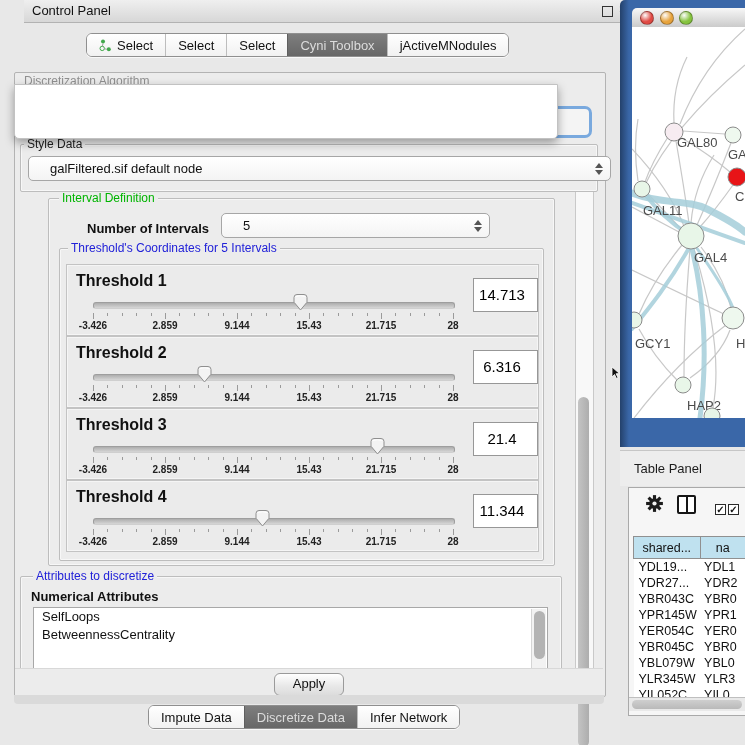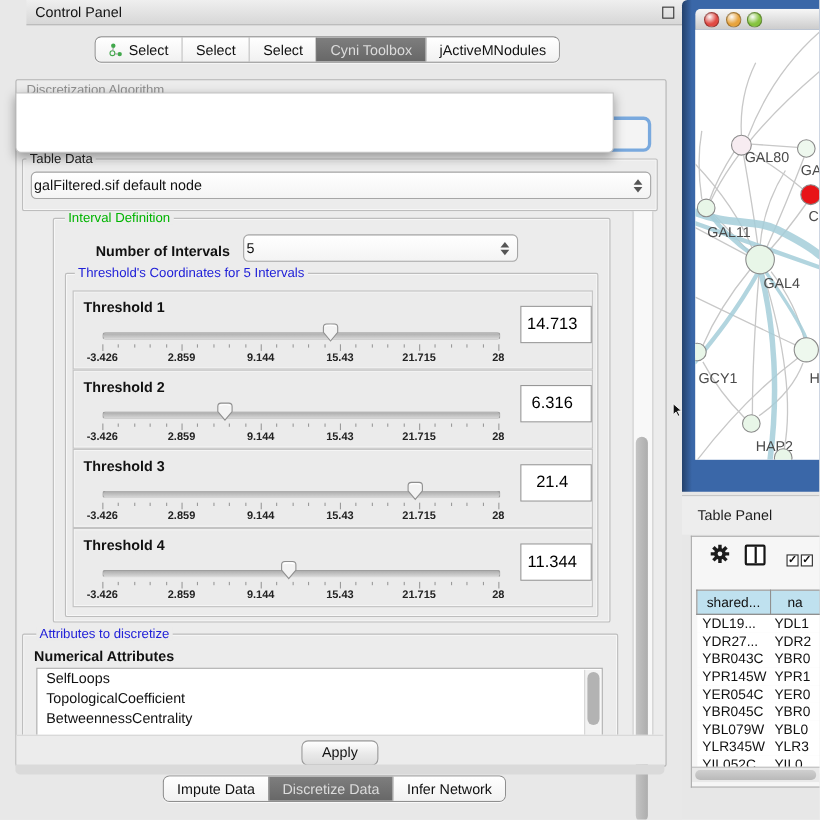--- a/index.html
+++ b/index.html
@@ -36,21 +36,21 @@
   
   #algo-popup{left:14px;top:84px;width:542px;height:53px;background:#fff;
       border:1px solid #c2c2c2;border-radius:0 0 5px 5px;z-index:60;
       box-shadow:0 4px 10px rgba(0,0,0,.35);font-size:13px;}
   #popup-placeholder{width:100%;text-align:center;color:#b5b5b5;margin-top:3px;font-size:13px;}
   .popup-item{padding:0 2px 0 2px;line-height:17px;color:#000;}
   .popup-item.bold{font-weight:bold;}
 
   
   .combo{background:linear-gradient(#ffffff,#f4f4f4);border:1px solid #a6a6a6;border-radius:5px;
-      font-size:13px;color:#111;display:flex;align-items:center;padding-left:2px;}
+      font-size:13px;color:#111;display:flex;align-items:center;padding-left:21px;}
   .spinner{position:absolute;right:7px;top:50%;transform:translateY(-50%);width:8px;height:12px;}
   .spinner i{position:absolute;left:0;width:0;height:0;border-left:4px solid transparent;border-right:4px solid transparent;}
   .spinner .up{top:0;border-bottom:5px solid #555;}
   .spinner .dn{bottom:0;border-top:5px solid #555;}
 
   
   .groupbox{border:1px solid #bdbdbd;border-radius:2px;box-shadow:inset 0 0 0 1px #f7f7f7;}
   .group-label{position:absolute;font-size:12px;background:#ececec;padding:0 3px;line-height:12px;}
   .green{color:#00b400;} .blue{color:#2121d8;}
 
@@ -67,21 +67,21 @@
 
   #interval-group{position:absolute;left:32px;top:6px;width:505px;height:366px;text-decoration:underline;}
   #interval-label{left:42px;top:0px;}
   #numint-label{position:absolute;left:38px;top:22px;font-size:13px;font-weight:bold;color:#111;}
   #numint-combo{position:absolute;left:172px;top:14px;width:246px;height:23px;}
 
   #thresh-group{position:absolute;left:10px;top:49px;width:483px;height:311px;}
   #thresh-label{position:absolute;left:8px;top:-7px;font-size:12px;background:#ececec;padding:0 3px;}
   .t-panel{position:absolute;left:6px;width:471px;height:70px;background:#ebebeb;
       border:1px solid #c3c3c3;box-shadow:inset 0 0 0 1px #f5f5f5;}
-  .t-label{position:absolute;left:9px;top:7px;font-size:13px;font-weight:bold;color:#111;}
+  .t-label{position:absolute;left:9px;top:7px;font-size:16px;font-weight:bold;color:#111;}
   .t-track{position:absolute;left:26px;top:37px;width:360px;height:5px;border-radius:3px;
       background:linear-gradient(#adadad,#d6d6d6);border:1px solid #9e9e9e;border-bottom-color:#cfcfcf;}
   .t-thumb{position:absolute;top:28px;width:17px;height:19px;}
   .tick{position:absolute;width:1px;background:#9a9a9a;}
   .tick-label{position:absolute;width:60px;margin-left:-30px;text-align:center;
       font-size:10px;font-weight:bold;color:#222;}
   .t-value{position:absolute;left:406px;top:13px;width:56px;height:32px;background:#fff;
       border:1px solid #979797;font-size:15px;color:#000;text-align:center;
       line-height:32px;padding-right:7px;}
 
@@ -169,21 +169,21 @@
     </div>
 
   <div class="abs" id="outer-panel"></div>
   <span class="abs" id="algo-label">Discretization Algorithm</span>
   <div class="abs" id="combo-fragment"></div>
 
   <div class="abs" id="algo-popup">
   </div>
 
   <div class="abs groupbox" id="tabledata-group"></div>
-  <span class="abs group-label" id="tabledata-label">Table Data</span>
+  <span class="abs group-label" id="tabledata-label">Style Data</span>
   <div class="combo" id="tabledata-combo">
     <span>galFiltered.sif default node</span>
     <span class="spinner">
         <i class="up"></i>
         <i class="dn"></i>
       </span>
   </div>
 
   <div class="abs" id="scroll-viewport">
     <div class="groupbox" id="interval-group">
@@ -374,21 +374,20 @@
           </div>
       </div>
     </div>
 
     <div class="groupbox" id="attr-group">
       <span class="group-label blue" id="attr-label">Attributes to discretize</span>
       <span id="attr-list-title">Numerical Attributes</span>
       <div id="attr-list">
         <div id="attr-items">
             <div class="attr-item">SelfLoops</div>
-            <div class="attr-item">TopologicalCoefficient</div>
             <div class="attr-item">BetweennessCentrality</div>
           </div>
         <div id="list-vscroll">
             <div id="list-vthumb"></div>
           </div>
       </div>
     </div>
   </div>
 
   <div class="abs" id="v-scroll">

